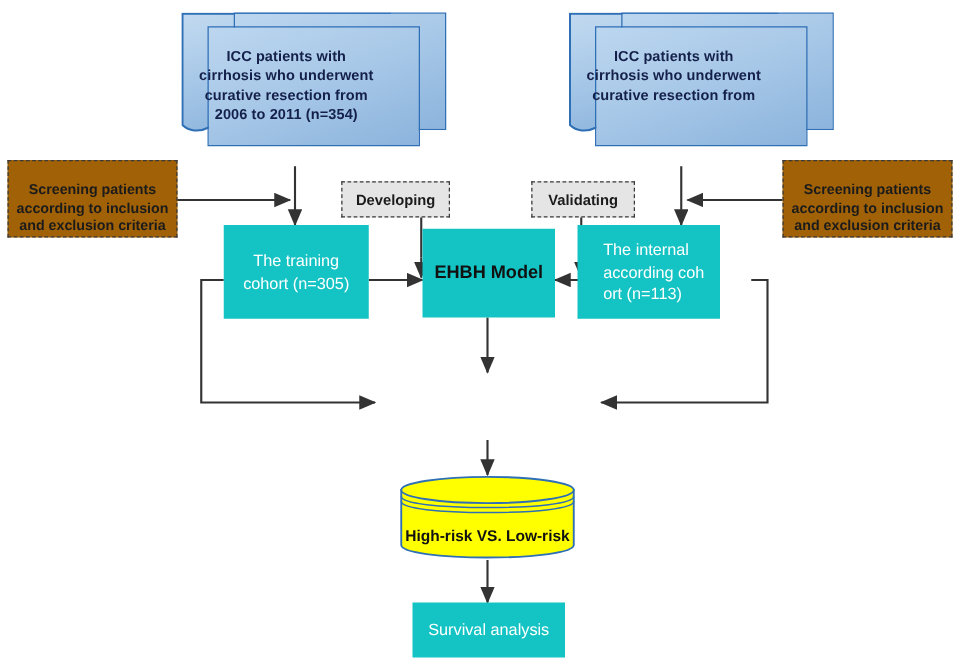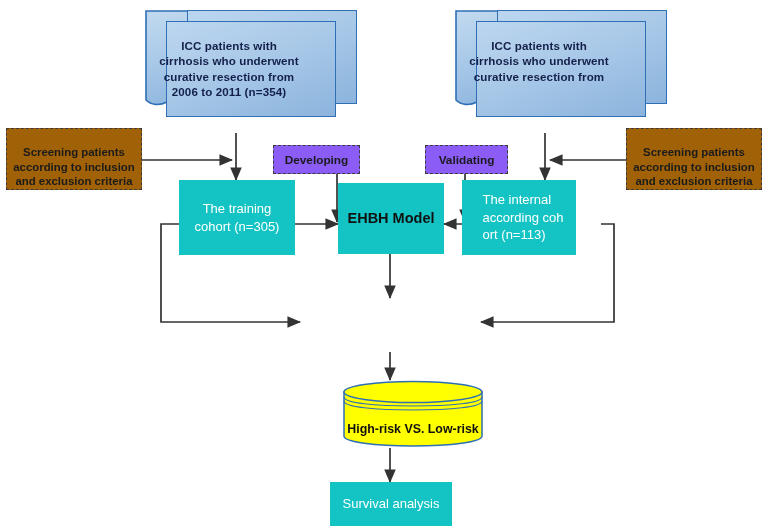--- a/index.html
+++ b/index.html
@@ -29,21 +29,21 @@
     line-height:15.4px;letter-spacing:.1px;
   }
 
   
   .dashbox{
     position:absolute;border:1.7px dashed #3a3a3a;background:#a16207;
     display:flex;align-items:flex-end;justify-content:center;text-align:center;
     color:#1b1b1b;font-weight:bold;font-size:11.4px;line-height:14.6px;
   }
   .dashsm{
-    position:absolute;border:1.7px dashed #3a3a3a;background:#8b5cf6;
+    position:absolute;border:1.7px dashed #3a3a3a;background:#e5e5e5;
     display:flex;align-items:center;justify-content:center;
     color:#1b1b1b;font-weight:bold;font-size:11.8px;
   }
 
   
   .teal{
     position:absolute;background:#14c3c3;
     display:flex;align-items:center;justify-content:center;text-align:center;
     color:#ffffff;font-size:13px;line-height:17.5px;
   }
@@ -186,21 +186,21 @@
       <div>according coh</div>
       <div>ort (n=113)</div>
     </div>
   </div>
 
 
   <div class="teal" style="left:330px;top:482px;width:122px;height:44px;">
     <div>Survival analysis</div>
   </div>
 
-  <div class="cyl" style="left:320px;top:380px;width:140px;height:68px;margin-left:23px;">
+  <div class="cyl" style="left:320px;top:380px;width:140px;height:68px;">
     <svg width="140" height="68" viewBox="0 0 140 68" xmlns="http://www.w3.org/2000/svg">
       <path d="M1,12 L1,56 C1,62 32,66 70,66 C108,66 139,62 139,56 L139,12 Z" fill="#ffff00" stroke="#2e6fb5" stroke-width="1.5"></path>
       <ellipse cx="70" cy="12" rx="69" ry="10.5" fill="#ffff00" stroke="#2e6fb5" stroke-width="1.5"></ellipse>
       <path d="M1,17 C1,23 32,26 70,26 C108,26 139,23 139,17" fill="none" stroke="#2e6fb5" stroke-width="1.2"></path>
       <path d="M1,21 C1,27 32,30 70,30 C108,30 139,27 139,21" fill="none" stroke="#2e6fb5" stroke-width="1.2"></path>
     </svg>
     <div class="label">High-risk  VS. Low-risk</div>
   </div>
 
 </div>

